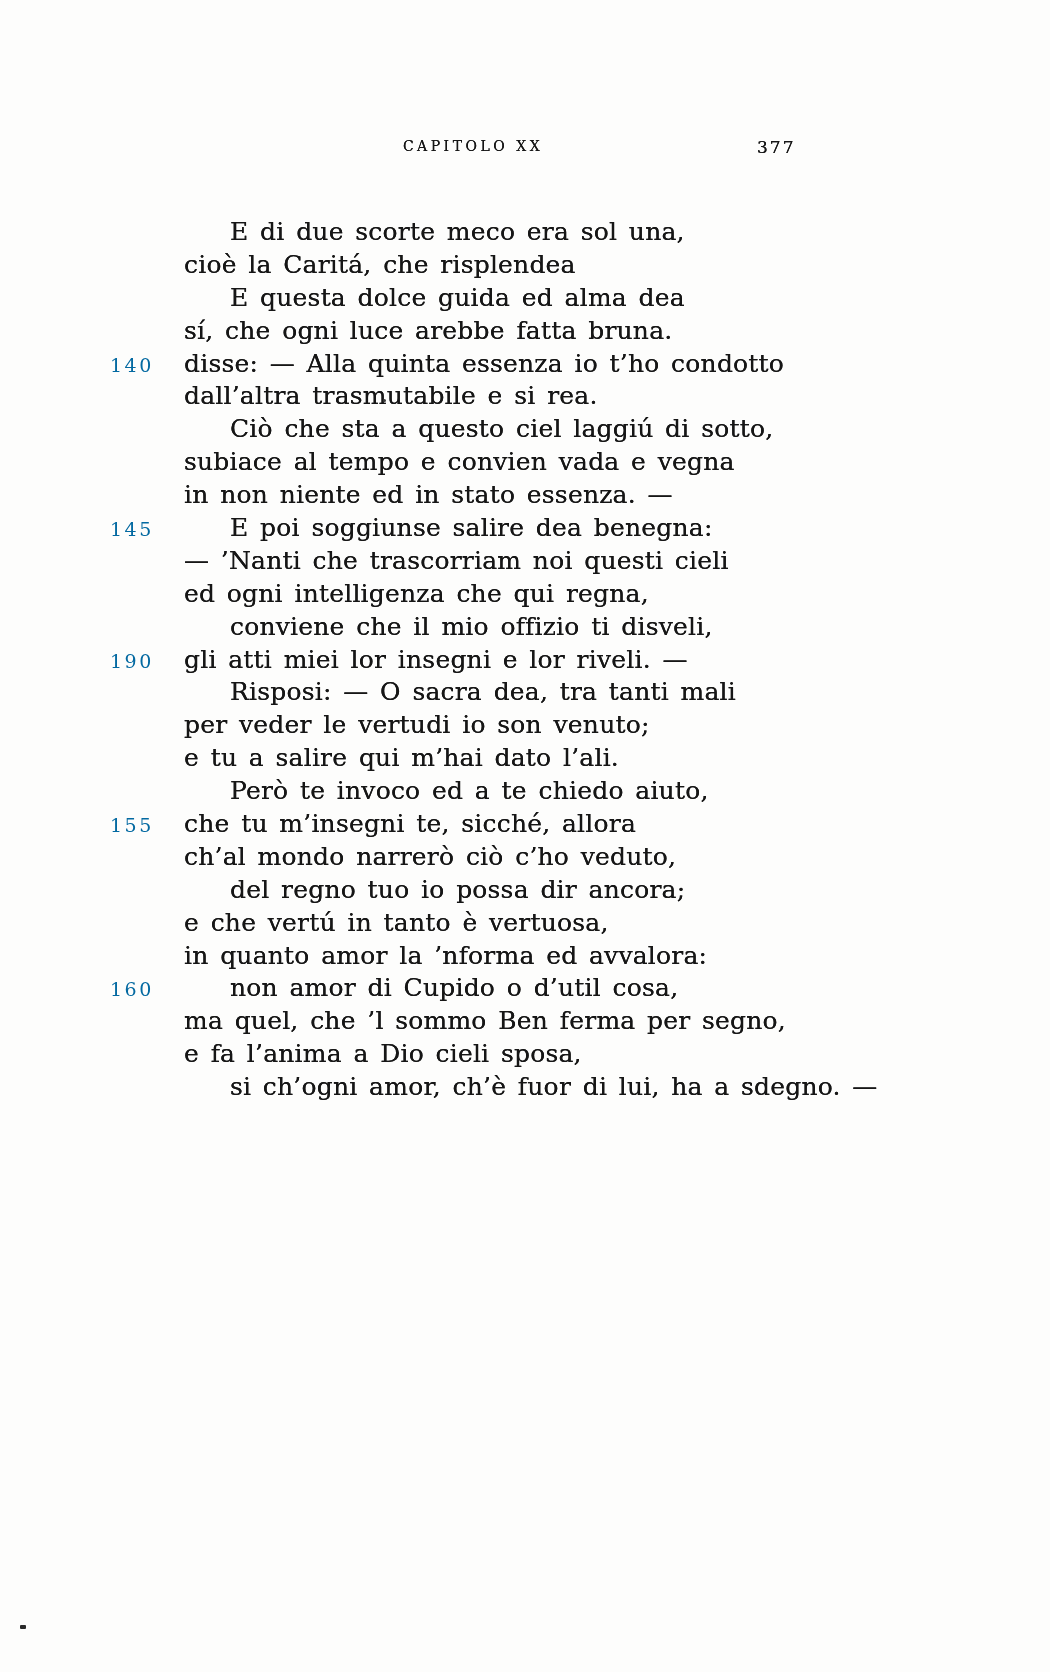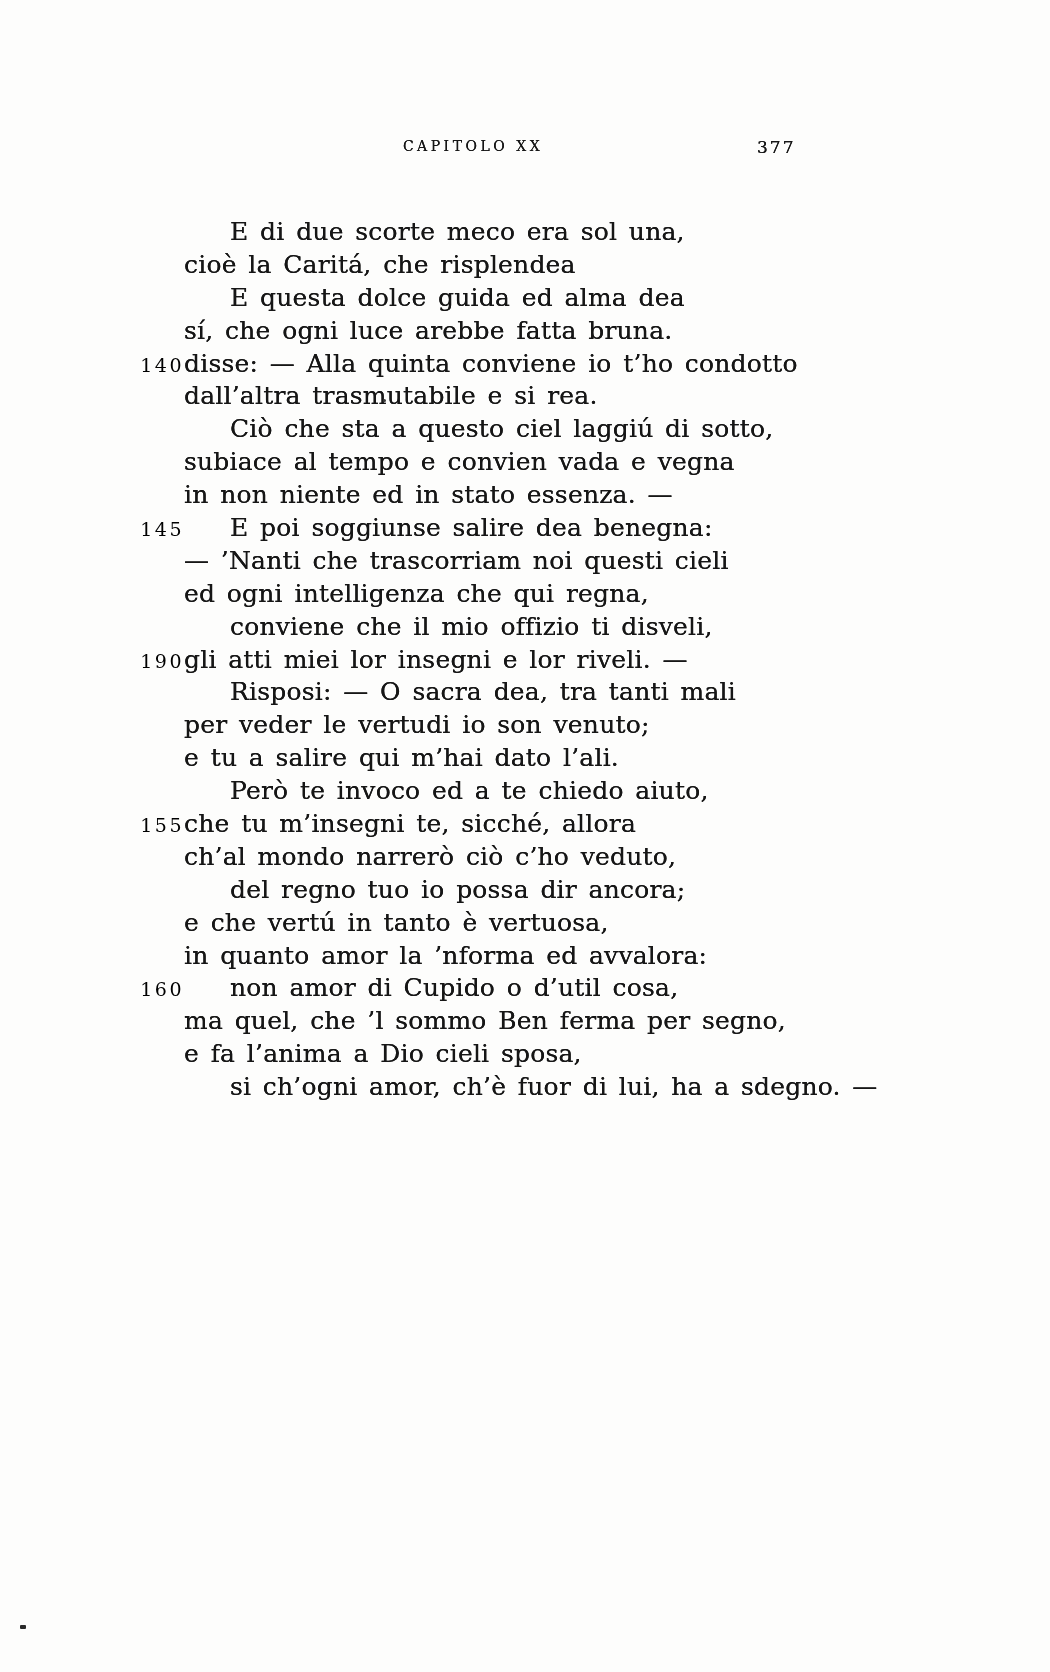--- a/index.html
+++ b/index.html
@@ -49,22 +49,21 @@
     align-items: baseline;
     height: 32.9px;
     line-height: 32.9px;
     white-space: nowrap;
   }
   .num {
     flex: 0 0 74px;
     width: 74px;
     font-size: 19px;
     letter-spacing: 2.5px;
-    color: #000000;
-    text-align: right;
+    color: #0369a1;
   }
   .text {
     font-size: 25px;
     word-spacing: 3.5px;
     letter-spacing: 0.2px;
     text-shadow: 0 0 0.45px #161616;
   }
   .line.indent .text {
     padding-left: 46px;
   }
@@ -113,21 +112,21 @@
     <span class="text">E questa dolce guida ed alma dea</span>
   </div>
 
   <div class="line">
     <span class="num"></span>
     <span class="text">sí, che ogni luce arebbe fatta bruna.</span>
   </div>
 
   <div class="line">
     <span class="num">140</span>
-    <span class="text">disse: — Alla quinta conviene io t’ho condotto</span>
+    <span class="text">disse: — Alla quinta essenza io t’ho condotto</span>
   </div>
 
   <div class="line">
     <span class="num"></span>
     <span class="text">dall’altra trasmutabile e si rea.</span>
   </div>
 
   <div class="line indent">
     <span class="num"></span>
     <span class="text">Ciò che sta a questo ciel laggiú di sotto,</span>

